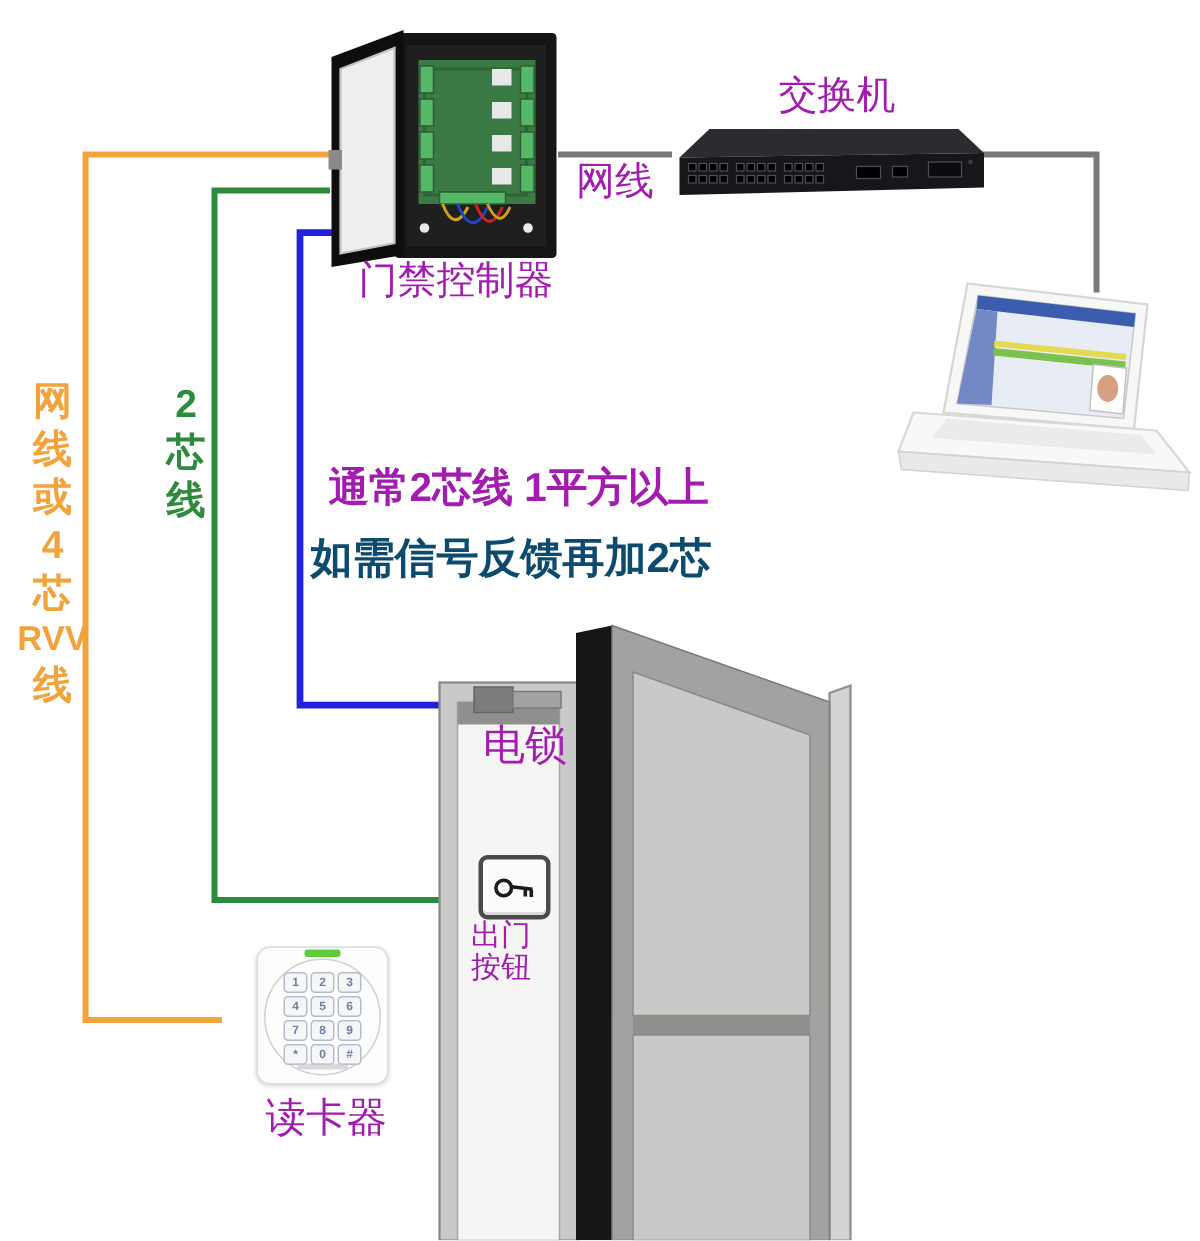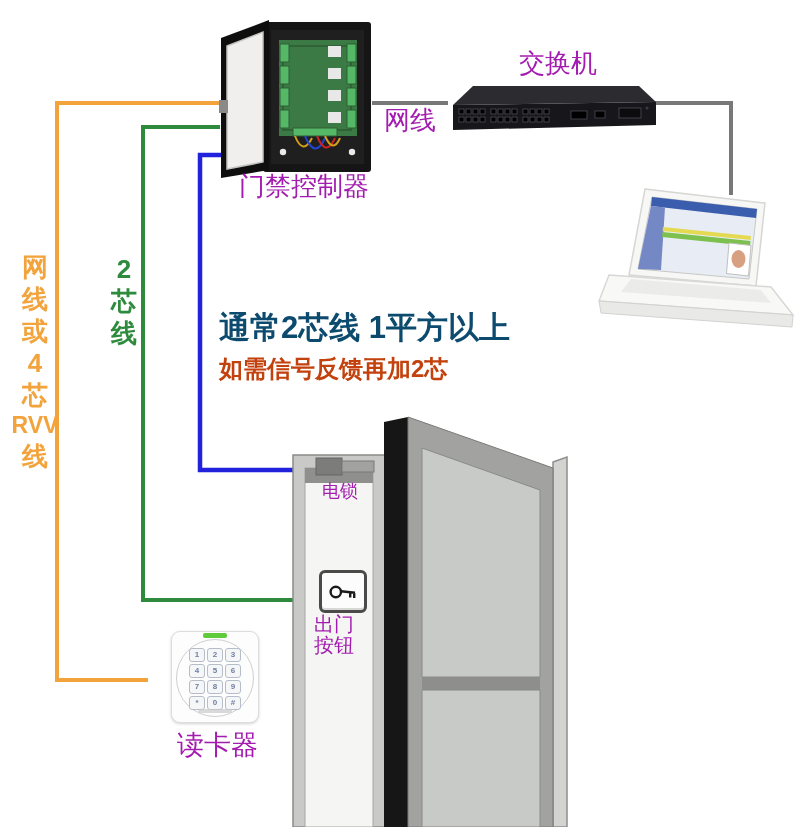--- a/index.html
+++ b/index.html
@@ -199,37 +199,37 @@
       <div class="key">0</div>
       <div class="key">#</div>
     </div>
     <div class="brand"></div>
   </div>
 
   <div class="lbl" style="left:239px;top:173px">门禁控制器</div>
   <div class="lbl" style="left:519px;top:50px">交换机</div>
   <div class="lbl" style="left:384px;top:107px">网线</div>
   <div class="lbl" style="left:177px;top:731px;font-size:27px">读卡器</div>
-  <div class="lbl" style="left:322px;top:482px;font-size:18px">电锁</div>
+  <div class="lbl" style="left:322px;top:482px;font-size:28px">电锁</div>
   <div class="lbl" style="left:314px;top:614px;font-size:20px">
     <div>出门</div>
     <div>按钮</div>
   </div>
 
   <div class="vlabel" style="left:16px;top:254px;width:38px;color:#F2A33C">
     <span>网</span>
     <span>线</span>
     <span>或</span>
     <span>4</span>
     <span>芯</span>
     <span class="latin">RVV</span>
     <span>线</span>
   </div>
   <div class="vlabel" style="left:106px;top:256px;width:36px;color:#2E8B3D">
     <span>2</span>
     <span>芯</span>
     <span>线</span>
   </div>
 
-  <div class="note" style="left:219px;top:307px;font-size:31px;color:#0c4a6e">通常2芯线 1平方以上</div>
-  <div class="note" style="left:219px;top:353px;font-size:24px;color:#c2410c">如需信号反馈再加2芯</div>
+  <div class="note" style="left:219px;top:307px;font-size:27px;color:#a21caf">通常2芯线 1平方以上</div>
+  <div class="note" style="left:207px;top:353px;font-size:28px;color:#0c4a6e">如需信号反馈再加2芯</div>
 
 </div>
 
 </body></html>

